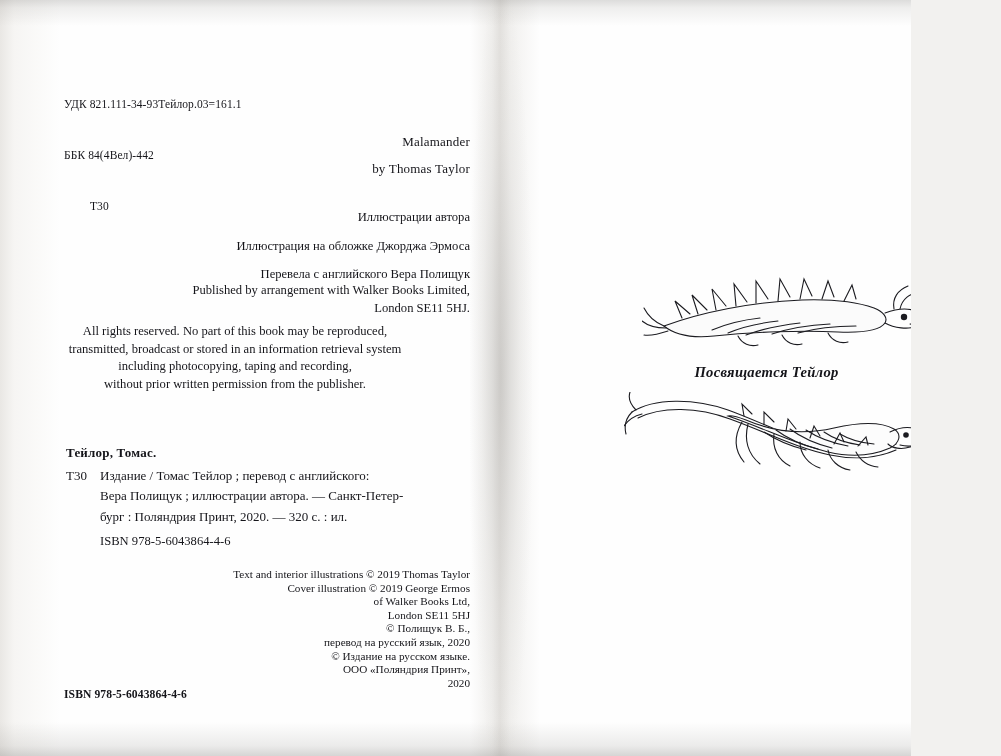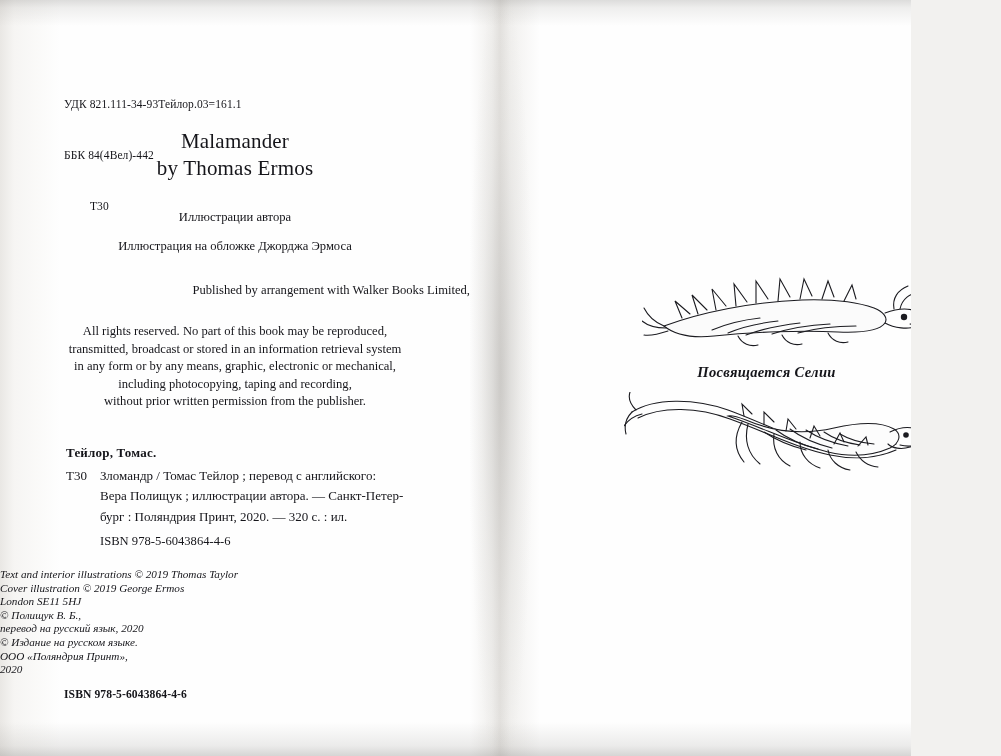--- a/index.html
+++ b/index.html
@@ -61,30 +61,30 @@
     letter-spacing: 0.1px;
     white-space: pre;
   }
   .udk .l2 { }
   .udk .l3 { padding-left: 26px; }
 
   .orig-title {
     position: absolute;
     left: 0; right: 0;
     top: 128px;
-    text-align: center;
-    font-size: 21px;
+    text-align: right;
+    font-size: 13px;
     line-height: 27px;
     letter-spacing: 0.2px;
   }
   .credits {
     position: absolute;
     left: 0; right: 0;
     top: 203px;
-    text-align: center;
+    text-align: right;
     font-size: 12.6px;
     line-height: 28.5px;
   }
   .pubnote {
     position: absolute;
     left: 0; right: 0;
     top: 282px;
     text-align: right;
     font-size: 12.6px;
     line-height: 17.5px;
@@ -121,24 +121,23 @@
   }
   .cip .isbn-inline {
     margin-top: 4px;
     padding-left: 34px;
     font-size: 12.6px;
   }
   .copyrights {
     position: absolute;
     left: 0; right: 0;
     top: 568px;
-    text-align: left;
+    text-align: right;
     font-size: 11.2px;
     line-height: 13.6px;
-    font-style: italic;
   }
   .isbn-bottom {
     position: absolute;
     left: 64px;
     top: 688px;
     font-size: 11.6px;
     font-weight: bold;
     letter-spacing: 0.1px;
   }
 
@@ -182,54 +181,56 @@
   <div class="left-page">
 
     <div class="udk">
       <div class="l1">УДК 821.111-34-93Тейлор.03=161.1</div>
       <div class="l2">ББК 84(4Вел)-442</div>
       <div class="l3">Т30</div>
     </div>
 
     <div class="orig-title">
       <div>Malamander</div>
-      <div>by Thomas Ermos</div>
+      <div>by Thomas Taylor</div>
     </div>
 
     <div class="credits">
       <div>Иллюстрации автора</div>
       <div>Иллюстрация на обложке Джорджа Эрмоса</div>
+      <div>Перевела с английского Вера Полищук</div>
     </div>
 
     <div class="pubnote">
       <div>Published by arrangement with Walker Books Limited,</div>
+      <div>London SE11 5HJ.</div>
     </div>
 
     <div class="rights">
       <div>All rights reserved. No part of this book may be reproduced,</div>
       <div>transmitted, broadcast or stored in an information retrieval system</div>
-      <div>in any form or by any means, graphic, electronic or mechanical,</div>
       <div>including photocopying, taping and recording,</div>
       <div>without prior written permission from the publisher.</div>
     </div>
 
     <div class="cip">
       <div class="author">Тейлор, Томас.</div>
       <div class="body">
         <span class="code">Т30</span>
-        <span>Зломандр / Томас Тейлор ; перевод с английского:</span><br>
+        <span>Издание / Томас Тейлор ; перевод с английского:</span><br>
         <span>Вера Полищук ; иллюстрации автора. — Санкт-Петер-</span><br>
         <span>бург : Поляндрия Принт, 2020. — 320 с. : ил.</span>
       </div>
       <div class="isbn-inline">ISBN 978-5-6043864-4-6</div>
     </div>
 
     <div class="copyrights">
       <div>Text and interior illustrations  © 2019 Thomas Taylor</div>
       <div>Cover illustration  © 2019 George Ermos</div>
+      <div>of Walker Books Ltd,</div>
       <div>London SE11 5HJ</div>
       <div>© Полищук В. Б.,</div>
       <div>перевод на русский язык, 2020</div>
       <div>© Издание на русском языке.</div>
       <div>ООО «Поляндрия Принт»,</div>
       <div>2020</div>
     </div>
 
     <div class="isbn-bottom">ISBN 978-5-6043864-4-6</div>
   </div>
@@ -271,21 +272,21 @@
           <path d="M252 41 C250 30 256 22 266 18"></path>
           <path d="M258 41 C260 31 268 25 278 24"></path>
 
           <path d="M96 68 C100 76 108 79 116 77"></path>
           <path d="M140 67 C144 75 152 78 160 76"></path>
           <path d="M186 65 C190 73 198 76 206 74"></path>
         </g>
       </svg>
     </div>
 
-    <div class="dedication">Посвящается Селии</div>
+    <div class="dedication">Посвящается Тейлор</div>
 
     <div class="orn-bottom">
       <svg viewBox="0 0 300 84" width="300" height="84" xmlns="http://www.w3.org/2000/svg">
         <g fill="none" stroke="#1b1b20" stroke-width="1.1" stroke-linecap="round">
 
           <path d="M8 20 C30 6 70 6 104 18 C140 31 170 48 206 56 C232 62 256 60 272 52"></path>
           <path d="M14 26 C38 14 74 15 106 27 C142 40 172 56 206 63 C230 68 254 66 272 58"></path>
 
           <path d="M104 24 C140 36 170 52 204 60 C226 65 248 64 266 56 C276 51 278 42 270 37 C256 29 232 31 210 36 C180 43 150 40 122 28 C114 25 108 23 104 24 Z" fill="#fcfcfc"></path>
 

